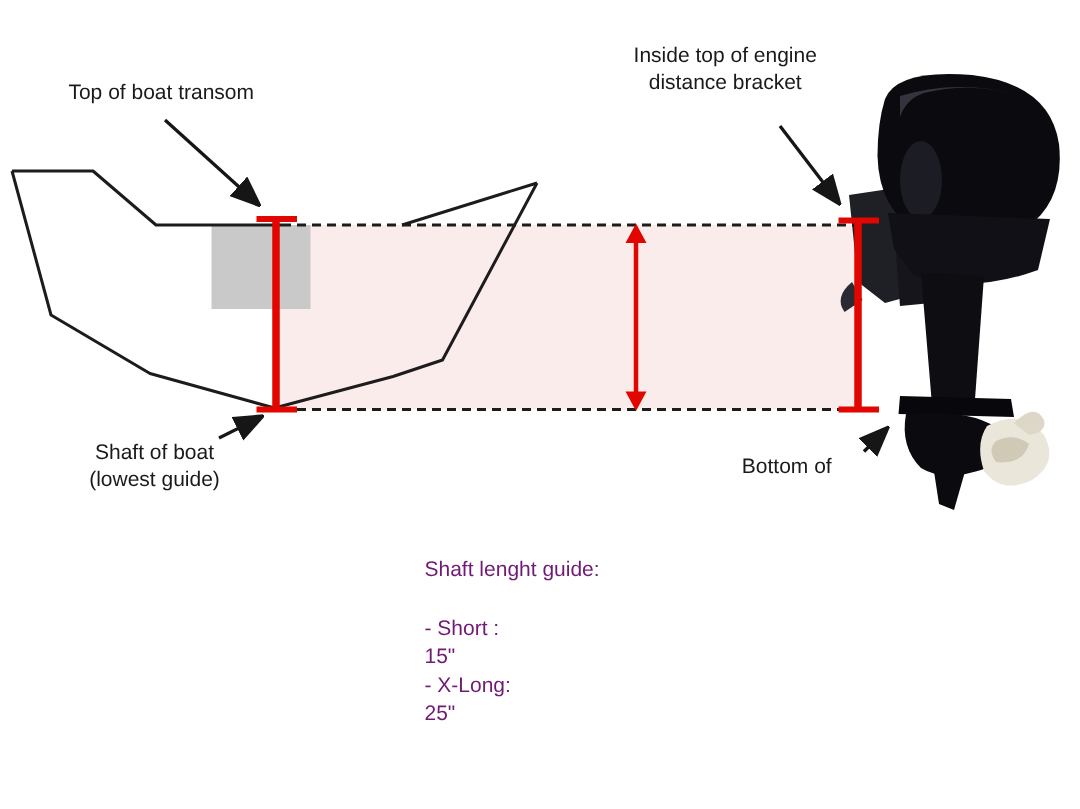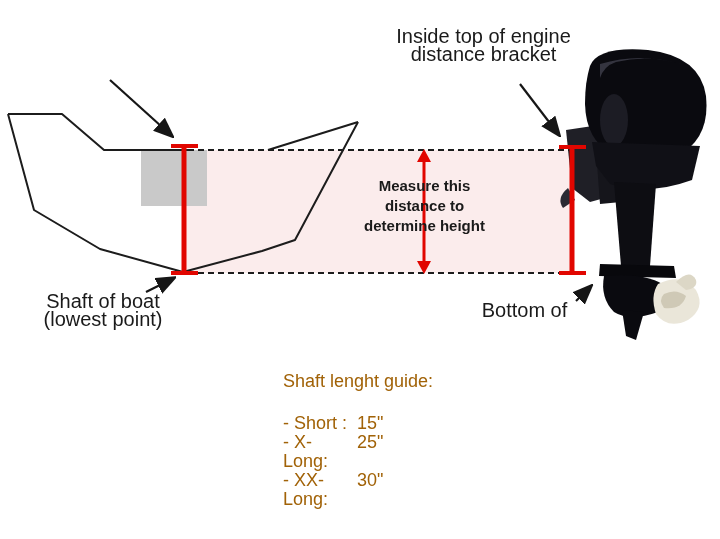--- a/index.html
+++ b/index.html
@@ -1,24 +1,24 @@
 <!DOCTYPE html>
 <html><head>
 <meta charset="utf-8">
 <style>
   * { box-sizing: border-box; }
   html, body { margin: 0; padding: 0; background: #ffffff; }
   body { font-family: "Liberation Sans", sans-serif; }
   .stage { position: relative; width: 720px; height: 539px; background: #ffffff; overflow: hidden; }
   .art { position: absolute; left: 0; top: 0; }
-  .label { position: absolute; color: #1a1a1a; font-size: 20px; line-height: 18px; text-align: center; }
+  .label { position: absolute; color: #1a1a1a; font-size: 14px; line-height: 18px; text-align: center; }
   .label.bold { font-weight: bold; font-size: 15px; line-height: 20px; }
-  .guide { position: absolute; left: 283px; top: 371px; font-size: 18px; color: #a16207; text-align: left; }
+  .guide { position: absolute; left: 283px; top: 371px; font-size: 14px; color: #701a75; text-align: left; }
   .guide-title { margin: 0 0 22px 0; }
-  .guide-row { display: flex; line-height: 19px; }
+  .guide-row { display: flex; line-height: 19px; flex-direction: column; }
   .guide-row .g-label { width: 74px; }
 </style>
 </head>
 <body>
 
 <div class="stage">
 
   <svg class="art" width="720" height="539" viewBox="0 0 720 539">
     <defs>
       <marker id="arrowBlack" markerWidth="9" markerHeight="8" refX="8" refY="4" orient="auto">
@@ -74,50 +74,42 @@
     </g>
 
     <g stroke="#161616" stroke-width="2.2" fill="none">
       <line x1="110" y1="80" x2="172" y2="136" marker-end="url(#arrowBlack)"></line>
       <line x1="520" y1="84" x2="559" y2="135" marker-end="url(#arrowBlack)"></line>
       <line x1="146" y1="292" x2="174" y2="278" marker-end="url(#arrowBlack)"></line>
       <line x1="576" y1="301" x2="591" y2="286" marker-end="url(#arrowBlack)"></line>
     </g>
   </svg>
 
+  <div class="label" style="left:20px; top:52px; width:175px;">Top of boat transom</div>
 
   <div class="label" style="left:386px; top:27px; width:195px;">
     <div>Inside top of engine</div>
     <div>distance bracket</div>
   </div>
 
-  <div class="label bold" style="left:342px; top:176px; width:165px;">
-    <div>Measure this</div>
-    <div>distance to</div>
-    <div>determine height</div>
-  </div>
 
   <div class="label" style="left:24px; top:292px; width:158px;">
     <div>Shaft of boat</div>
-    <div>(lowest point)</div>
+    <div>(lowest guide)</div>
   </div>
 
   <div class="label" style="left:422px; top:301px; width:205px;">
     <div>Bottom of</div>
   </div>
 
   <div class="guide">
     <div class="guide-title">Shaft lenght guide:</div>
     <div class="guide-row">
       <span class="g-label">- Short :</span>
       <span class="g-value">15"</span>
     </div>
     <div class="guide-row">
       <span class="g-label">- X-Long:</span>
       <span class="g-value">25"</span>
     </div>
-    <div class="guide-row">
-      <span class="g-label">- XX-Long:</span>
-      <span class="g-value">30"</span>
-    </div>
   </div>
 
 </div>
 
 </body></html>

